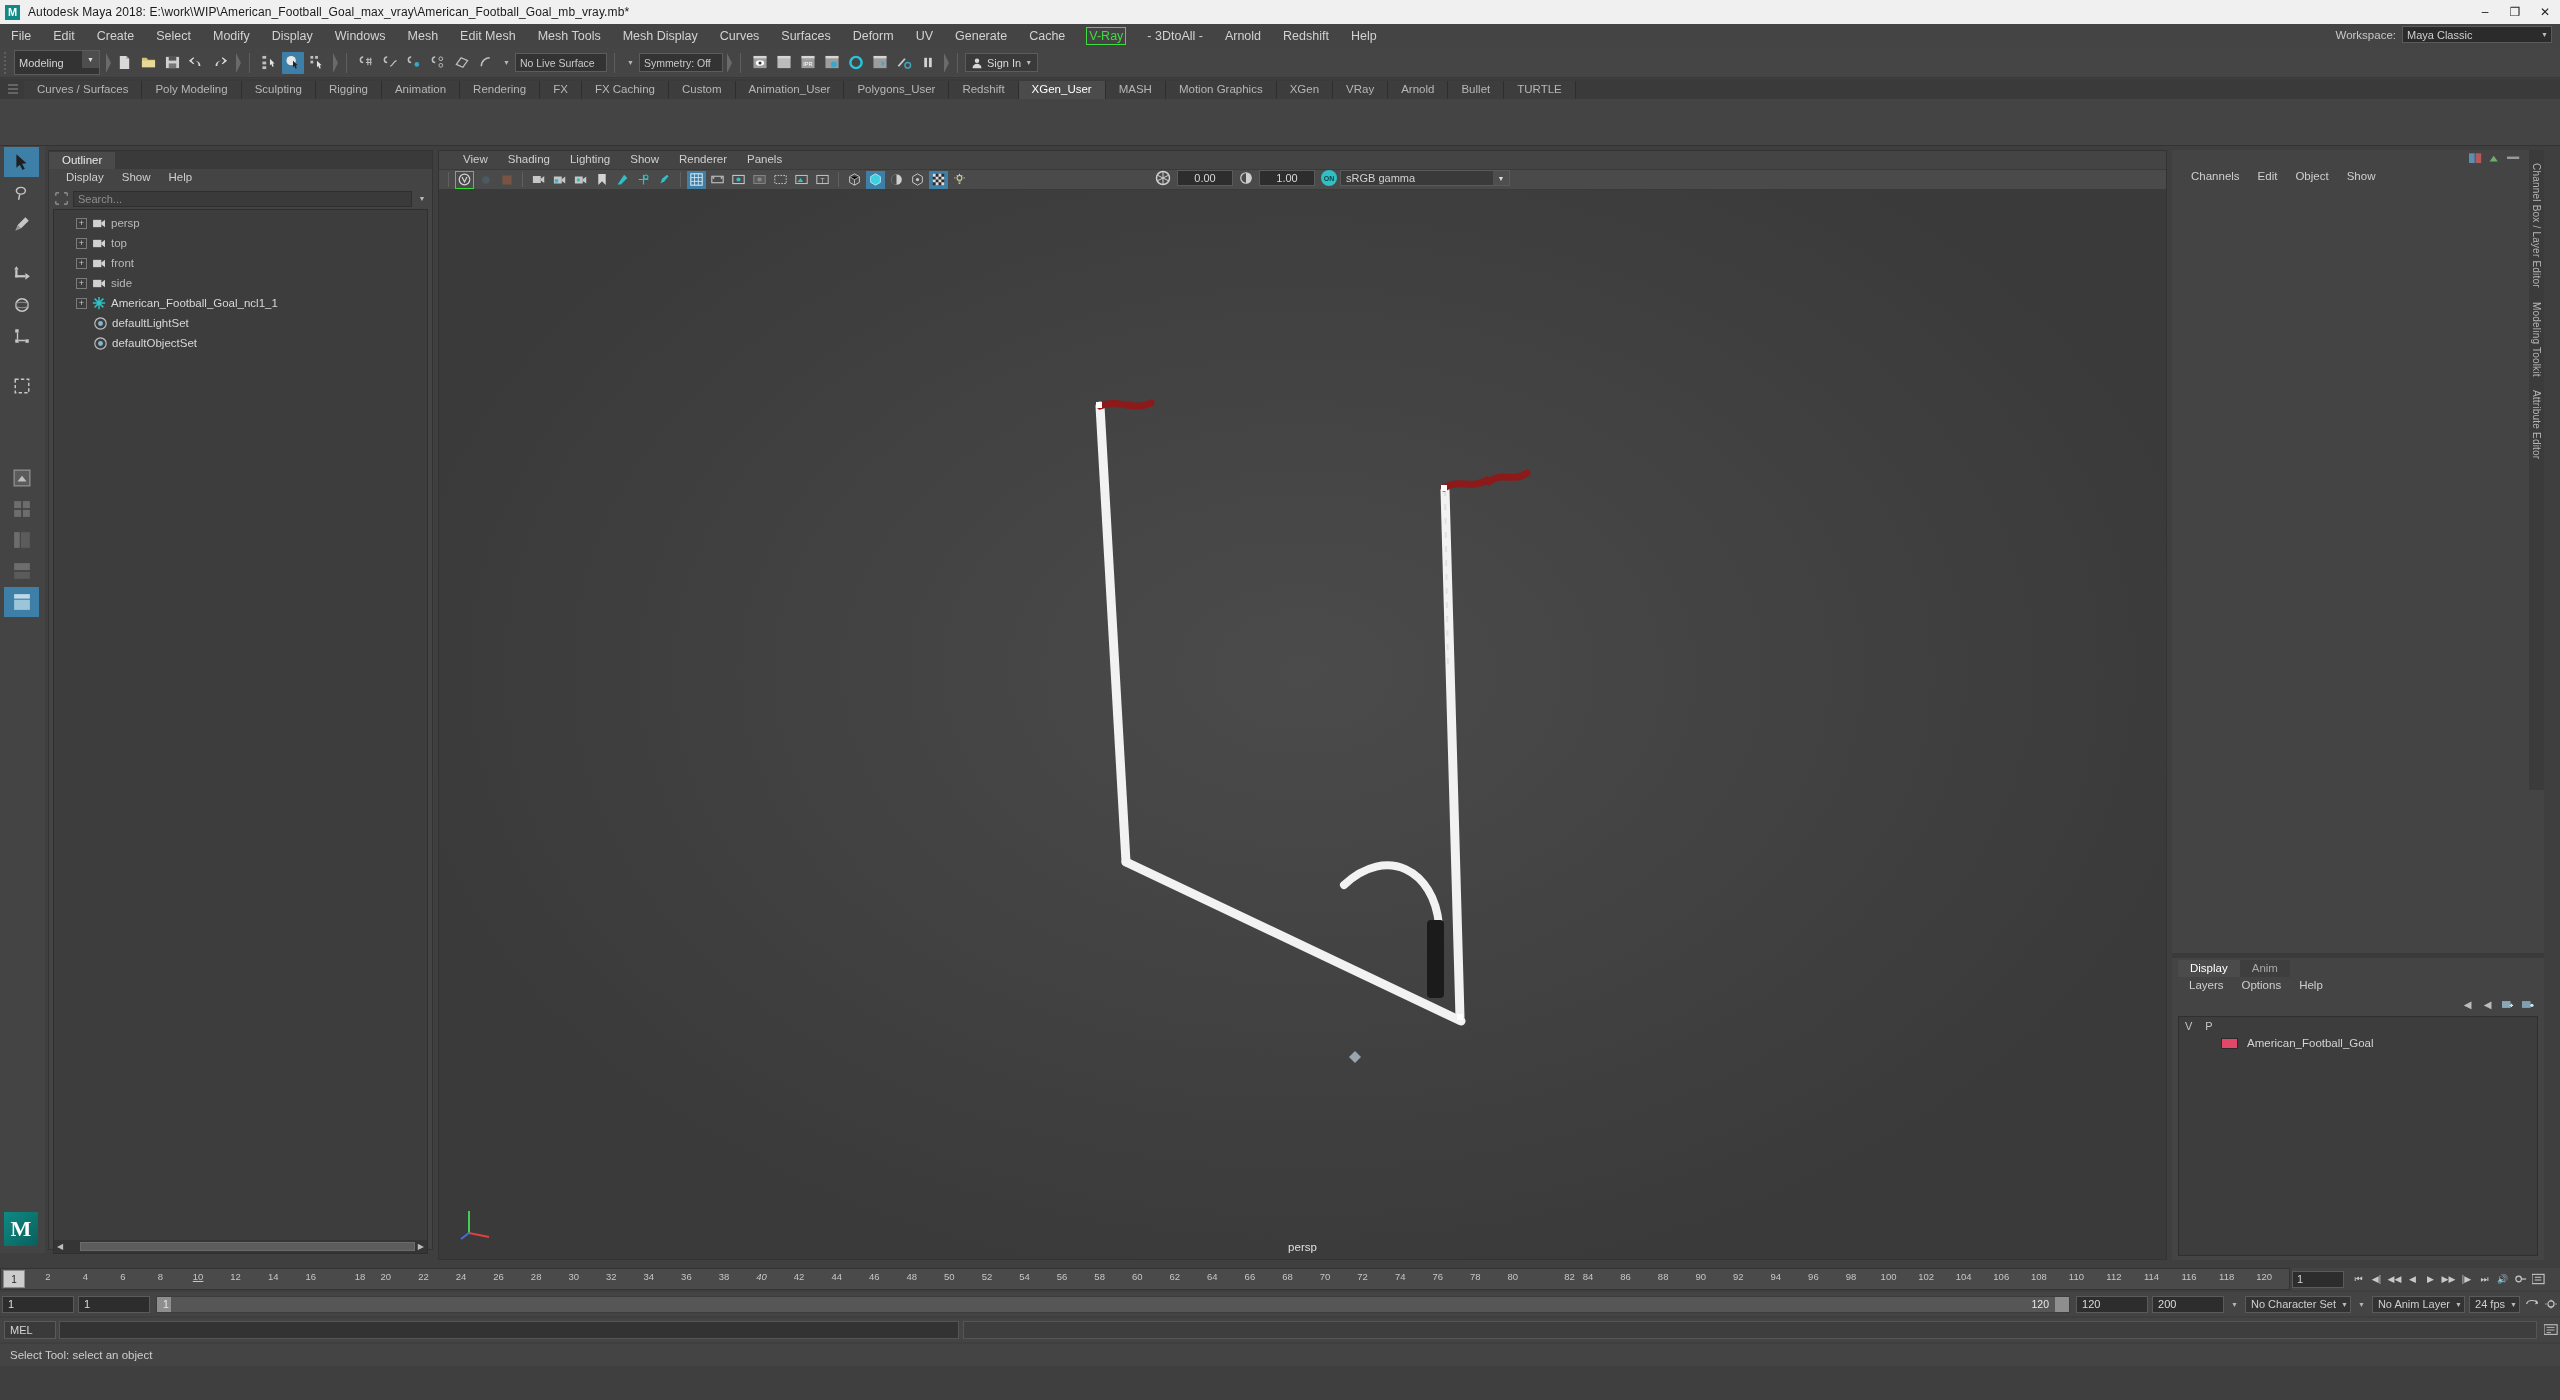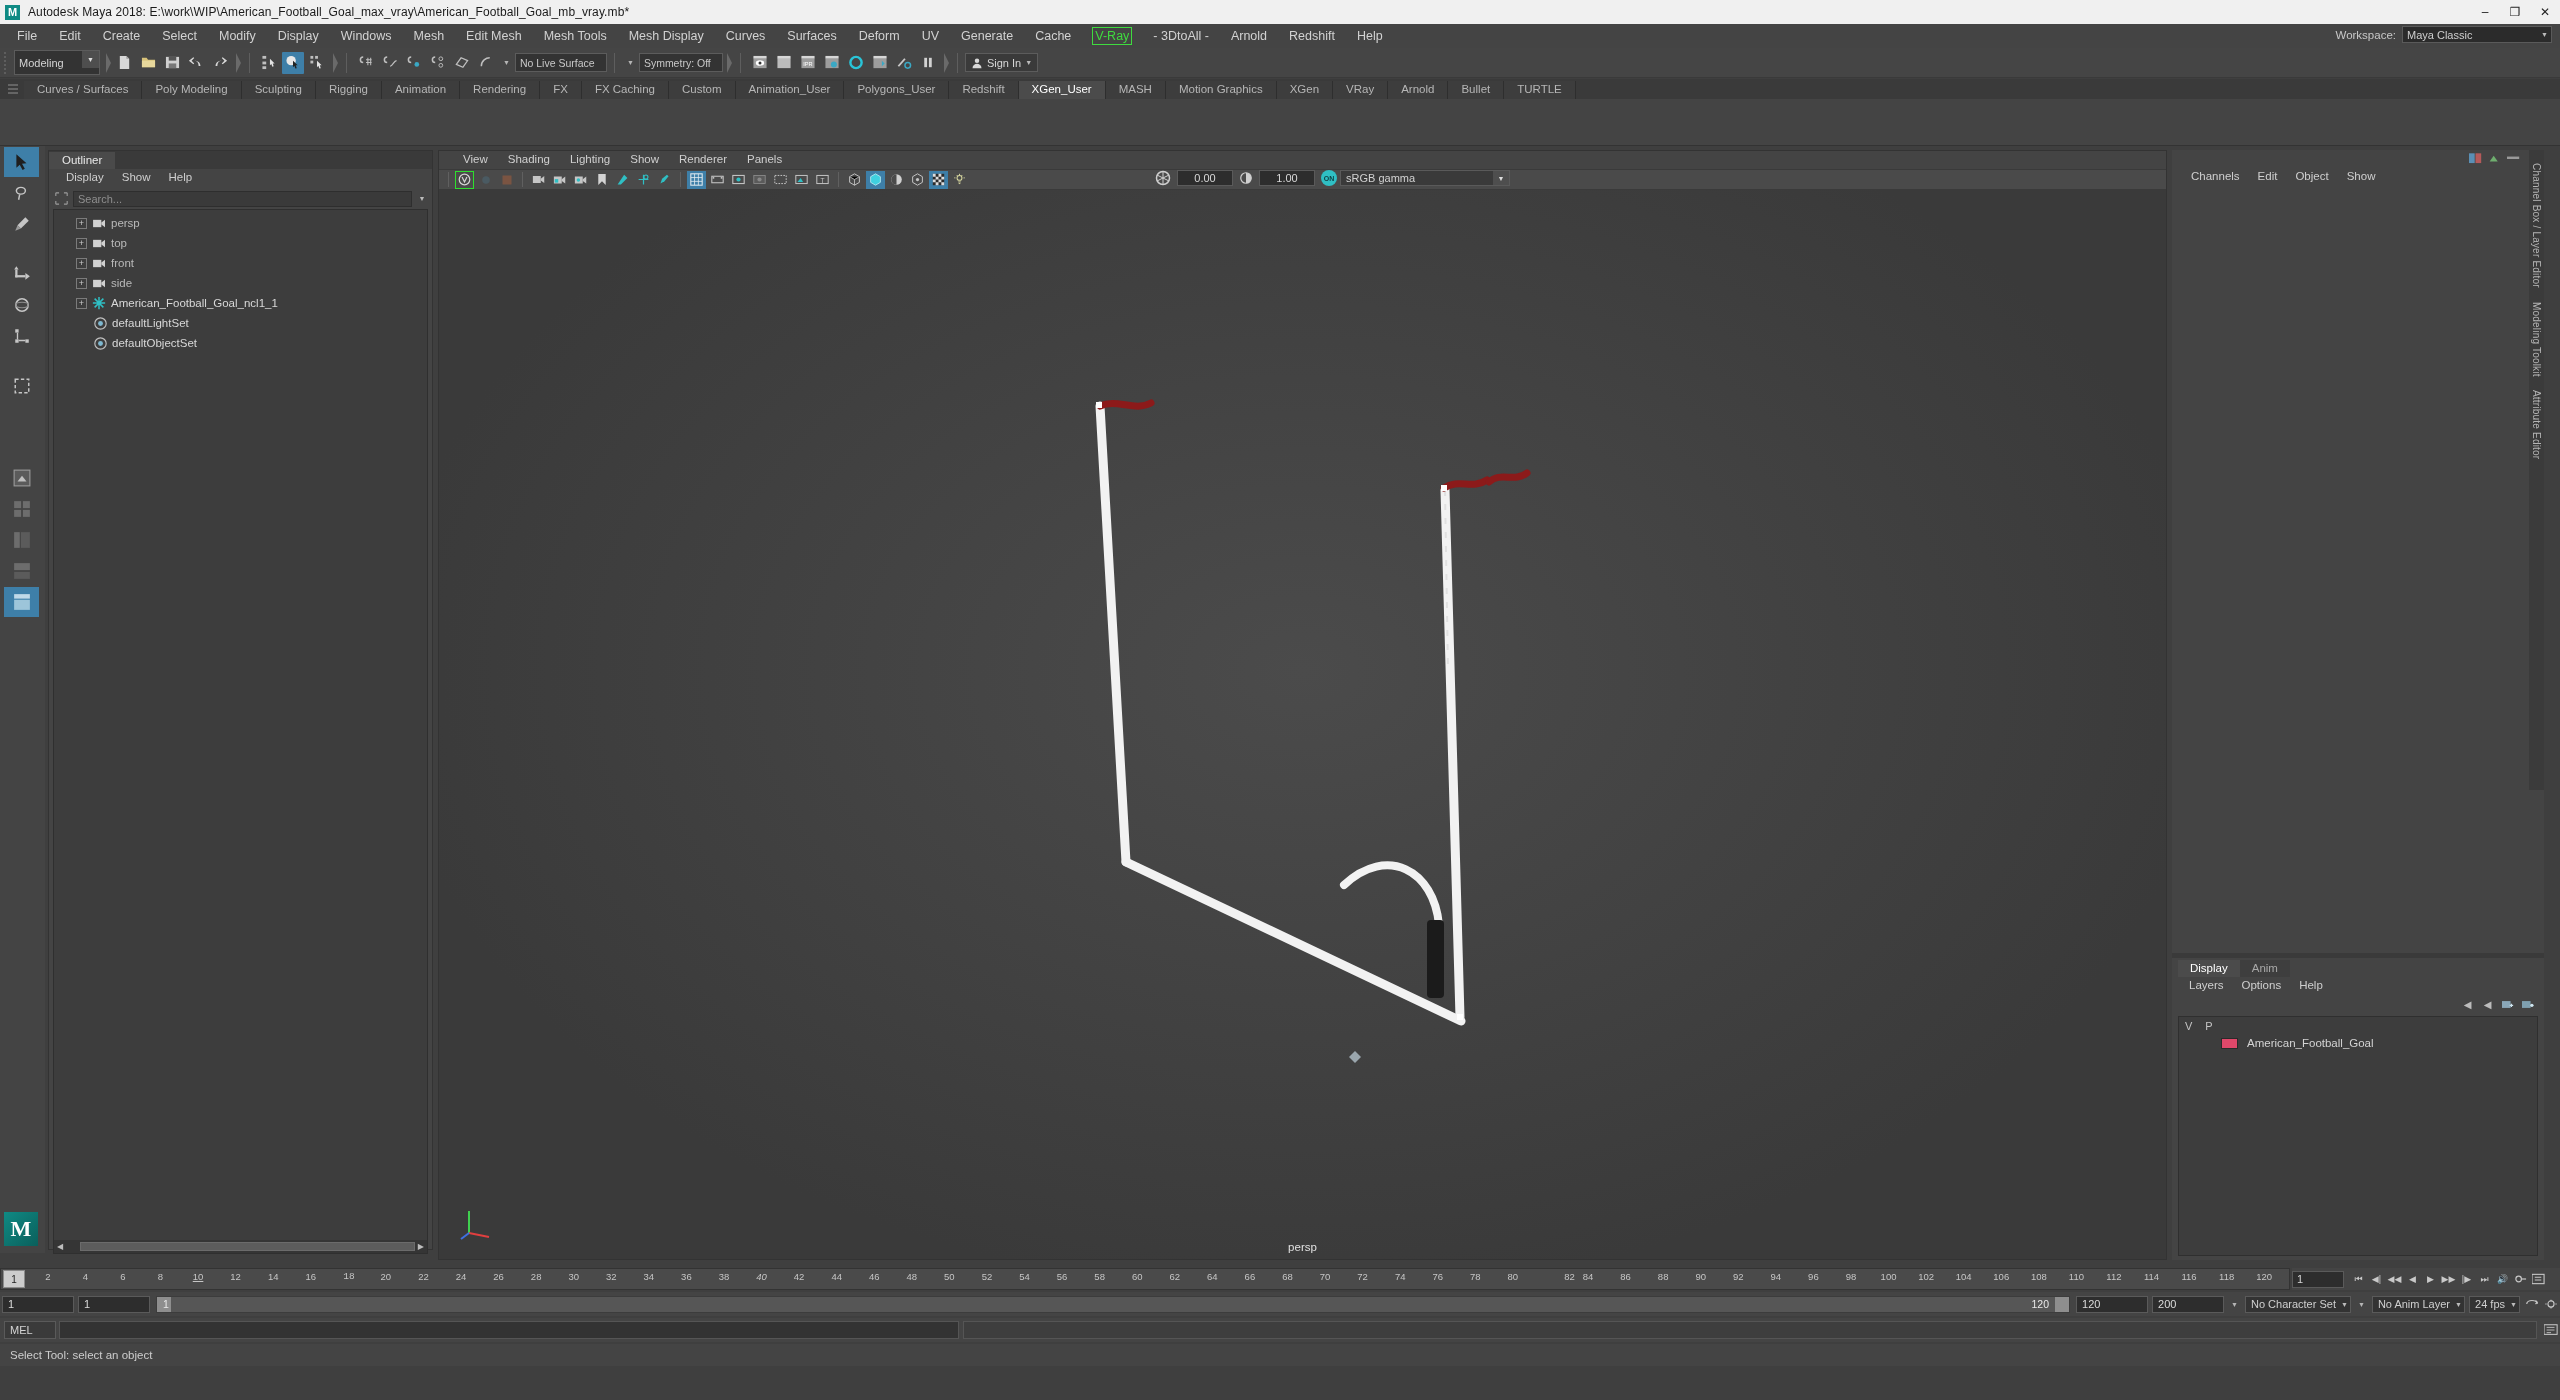--- a/index.html
+++ b/index.html
@@ -25,21 +25,21 @@
   .title-text { font-size: 12px; color: #1a1a1a; letter-spacing: .1px; }
   .win-btns { position: absolute; right: 0; top: 0; height: 24px; display: flex; }
   .win-btn {
     width: 30px; height: 24px; display: flex; align-items: center; justify-content: center;
     font-size: 12px; color: #222;
   }
 
   
   .menubar {
     position: absolute; top: 24px; left: 0; width: 2560px; height: 24px;
-    background: #444444; display: flex; align-items: center; padding-left: 6px;
+    background: #444444; display: flex; align-items: center; 
   }
   .menu-item {
     font-size: 12.5px; color: #d2d2d2; padding: 3px 11px; line-height: 1; white-space: nowrap;
   }
   .menu-item.vray { color: #3fdb3f; }
   .menu-item.vray .lbl { outline: 1px solid #3fdb3f; padding: 1px 2px; }
   .ws-right { position: absolute; right: 8px; top: 26px; display: flex; align-items: center; gap: 6px; }
   .ws-label { font-size: 11.5px; color: #c8c8c8; }
   .ws-combo {
     width: 150px; height: 17px; background: #2b2b2b; border: 1px solid #5a5a5a;
@@ -1000,21 +1000,21 @@
   <div class="timeslider-ruler">
     <div class="ruler-ticks" id="ruler-ticks">
         <div class="ruler-tick" style="left: 46.7833px;">2</div>
         <div class="ruler-tick" style="left: 84.35px;">4</div>
         <div class="ruler-tick" style="left: 121.917px;">6</div>
         <div class="ruler-tick" style="left: 159.483px;">8</div>
         <div class="ruler-tick" style="left: 197.05px; text-decoration: underline;">10</div>
         <div class="ruler-tick" style="left: 234.617px;">12</div>
         <div class="ruler-tick" style="left: 272.183px;">14</div>
         <div class="ruler-tick" style="left: 309.75px;">16</div>
-        <div class="ruler-tick" style="left: 348px; font-family: Liberation Mono, monospace;">18</div>
+        <div class="ruler-tick" style="left: 359px;">18</div>
         <div class="ruler-tick" style="left: 384.883px;">20</div>
         <div class="ruler-tick" style="left: 422.45px;">22</div>
         <div class="ruler-tick" style="left: 460.017px;">24</div>
         <div class="ruler-tick" style="left: 497.583px;">26</div>
         <div class="ruler-tick" style="left: 535.15px;">28</div>
         <div class="ruler-tick" style="left: 572.717px;">30</div>
         <div class="ruler-tick" style="left: 610.283px;">32</div>
         <div class="ruler-tick" style="left: 647.85px;">34</div>
         <div class="ruler-tick" style="left: 685.417px;">36</div>
         <div class="ruler-tick" style="left: 722.983px;">38</div>

